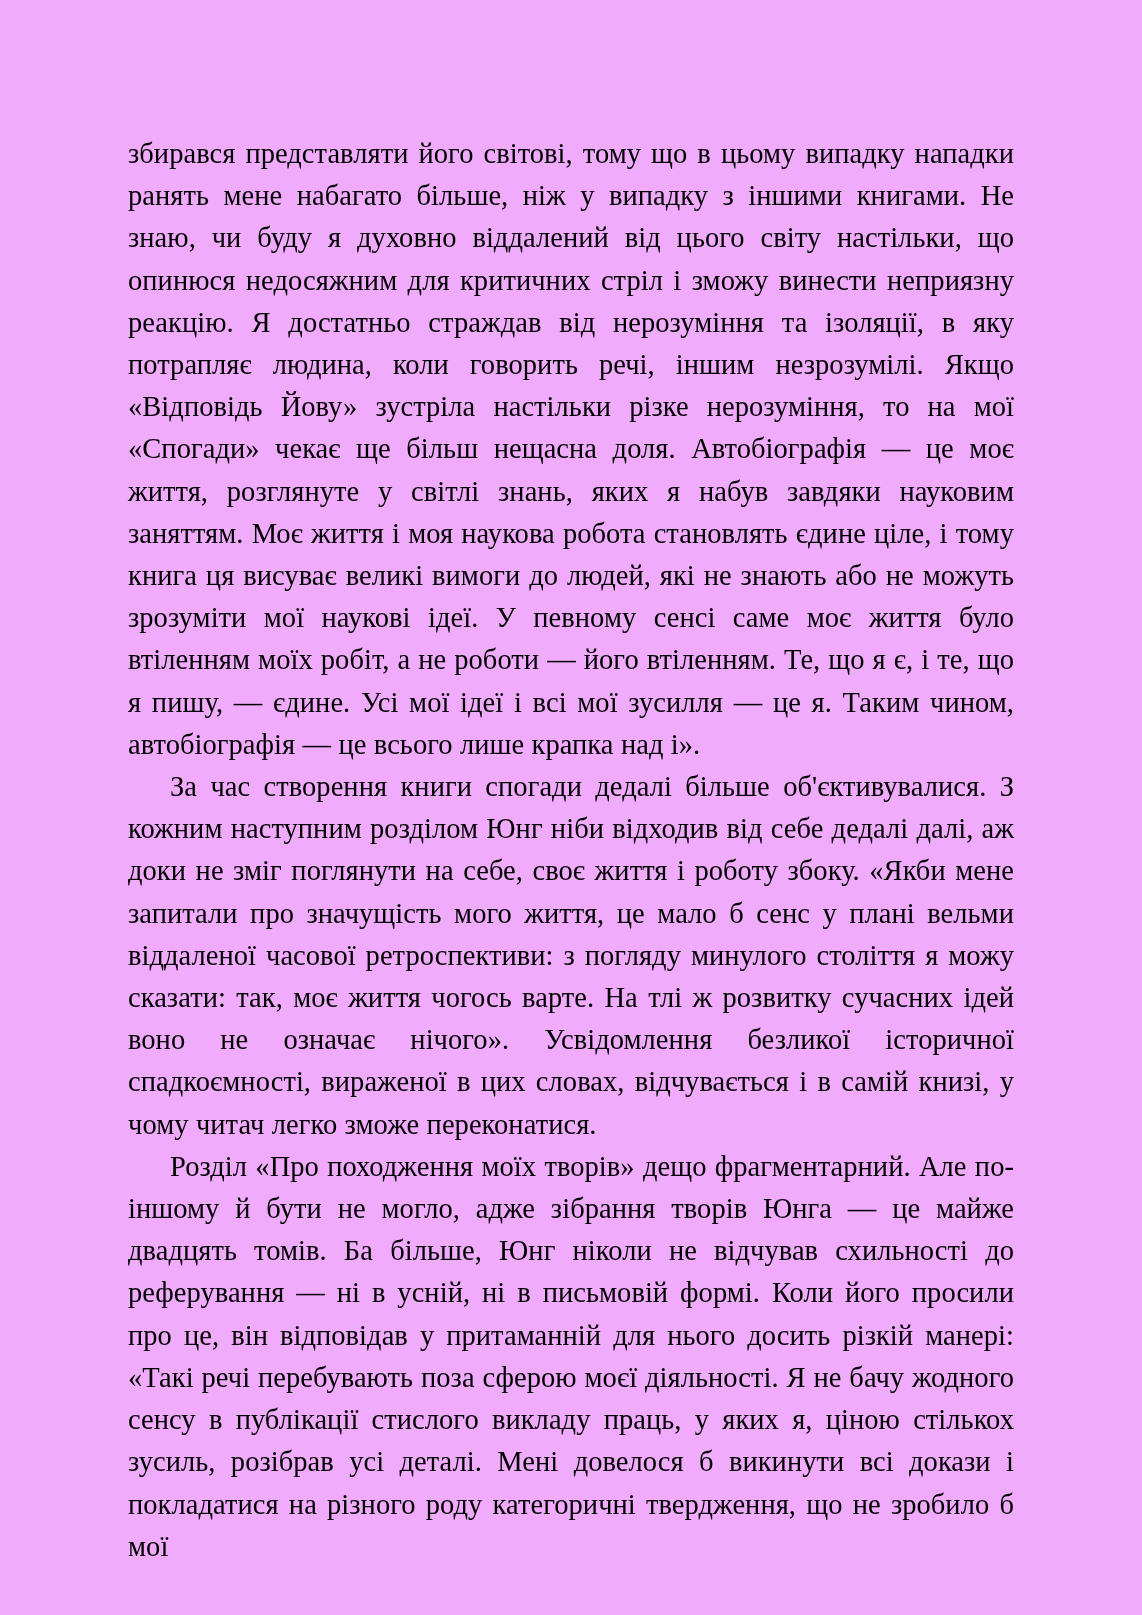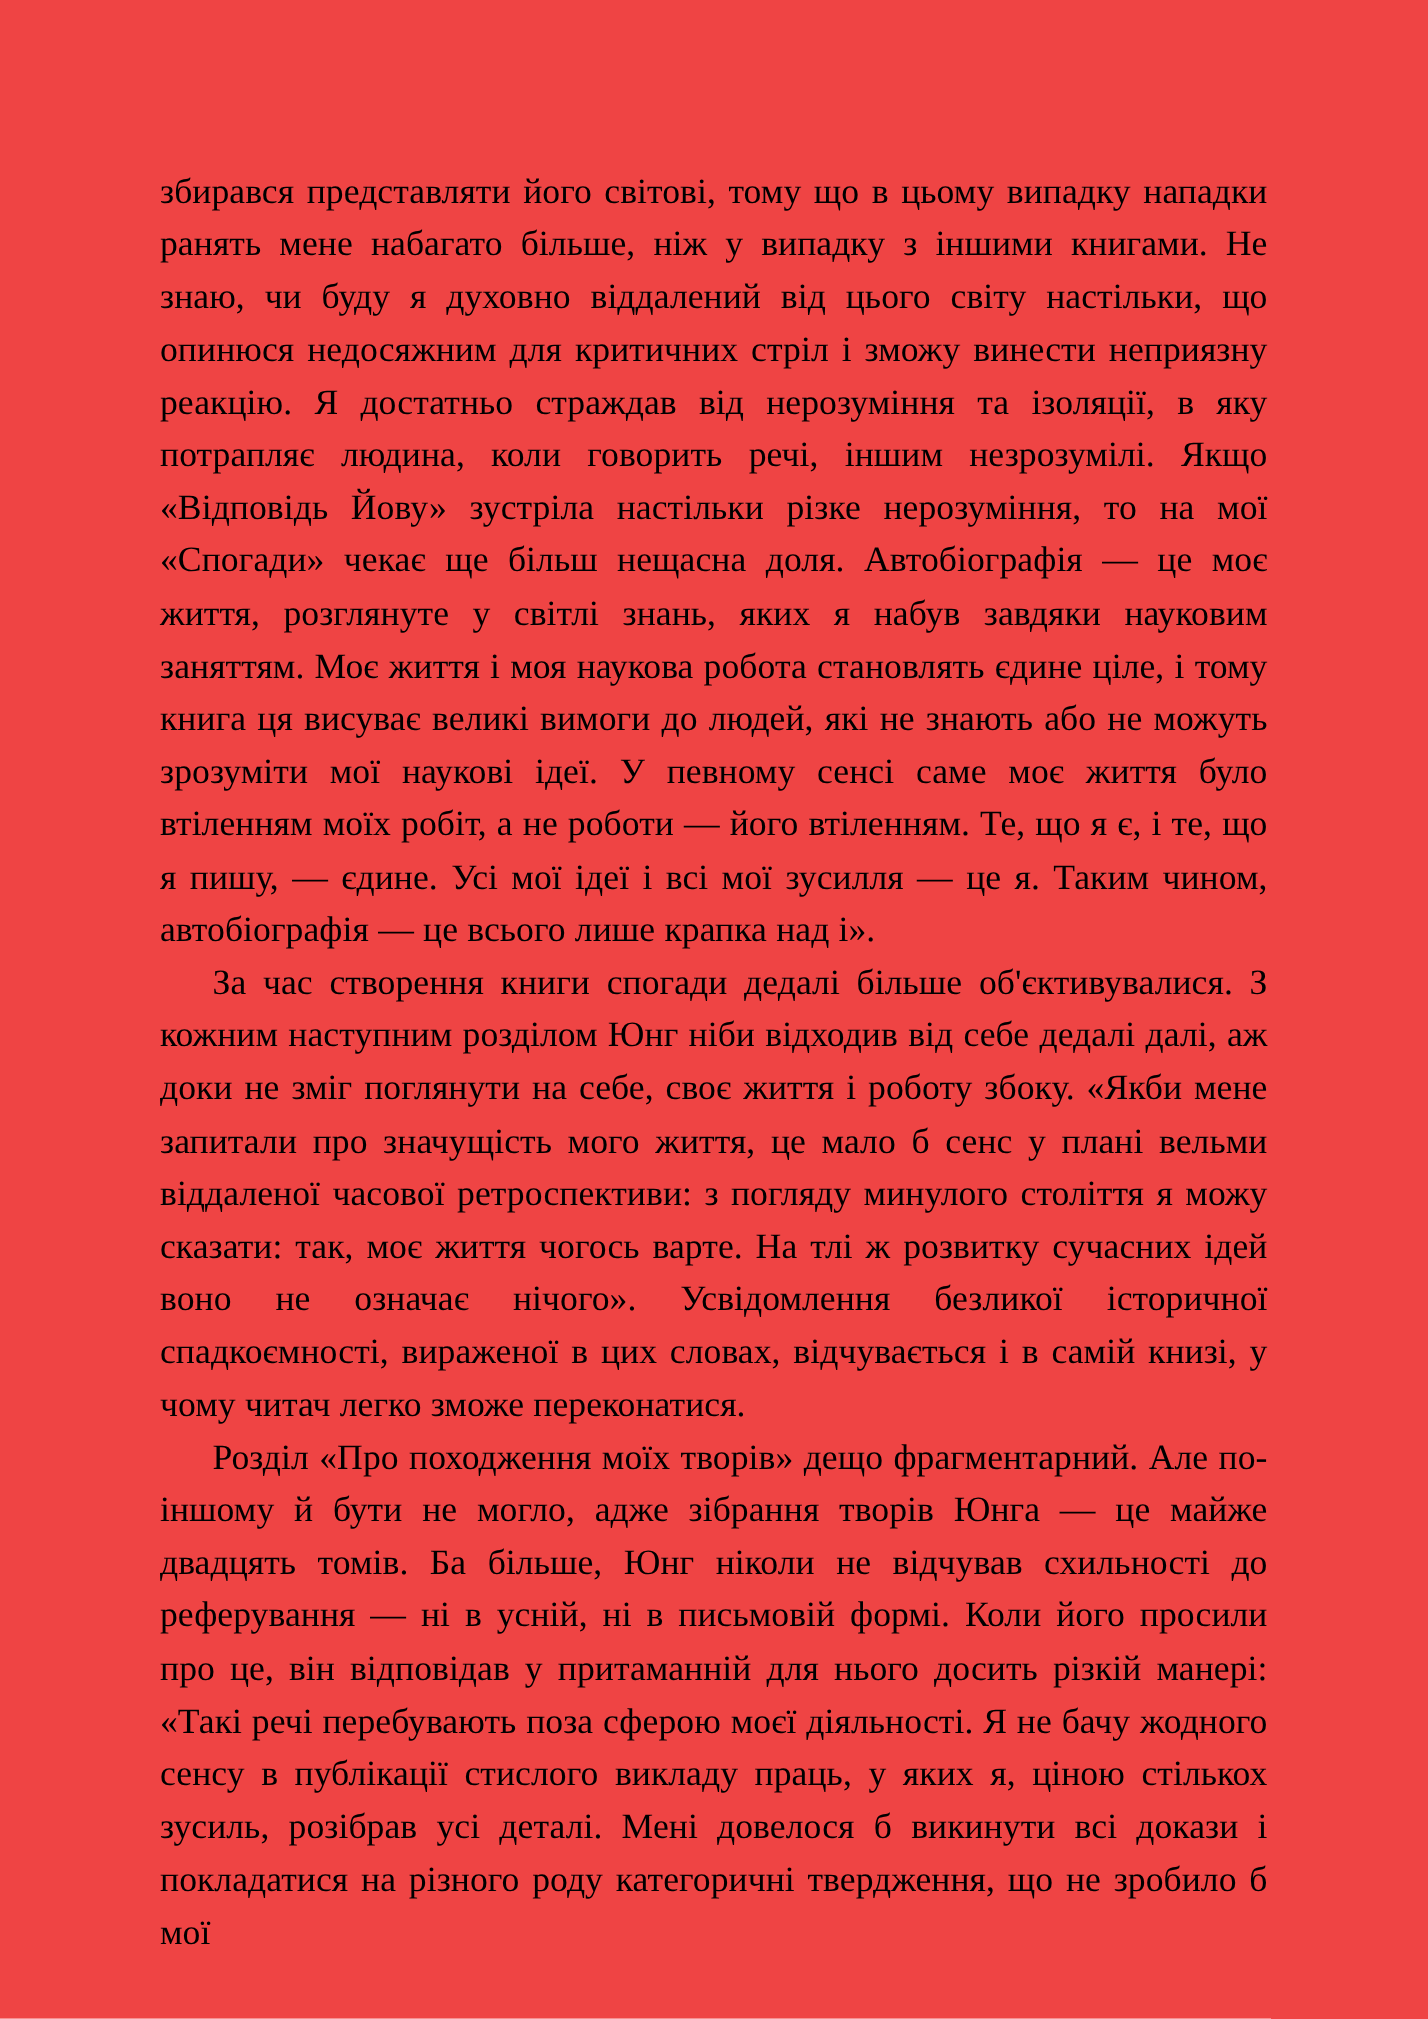--- a/index.html
+++ b/index.html
@@ -5,21 +5,21 @@
 <style>
   html, body {
     margin: 0;
     padding: 0;
     background: #ffffff;
   }
   .page {
     position: relative;
     width: 1142px;
     height: 1615px;
-    background: #ef4444;
+    background: #f0abfc;
     box-sizing: border-box;
     overflow: hidden;
   }
   .text-block {
     position: absolute;
     left: 128px;
     top: 133px;
     width: 886px;
   }
   .para {

